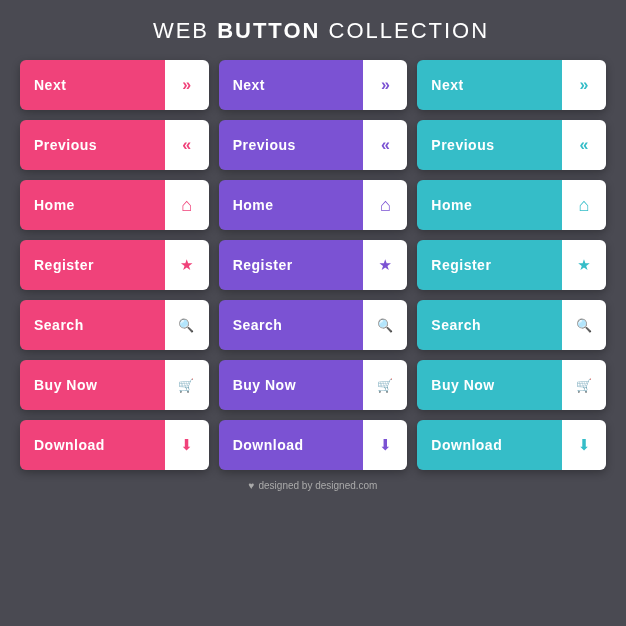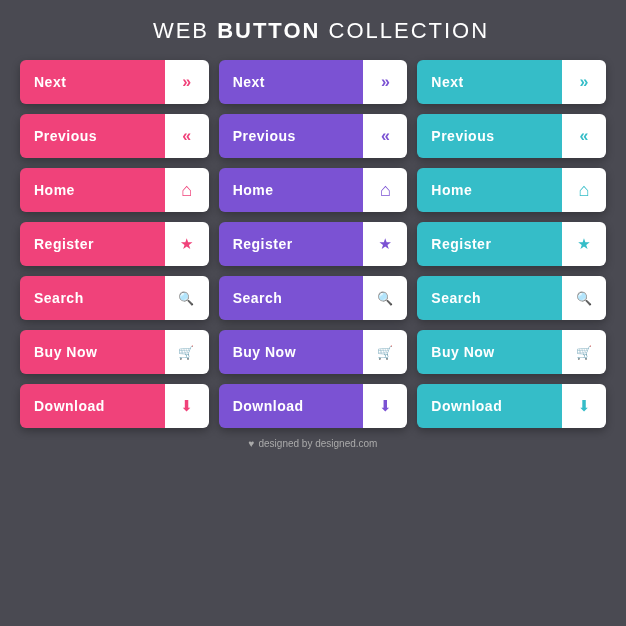--- a/index.html
+++ b/index.html
@@ -32,21 +32,21 @@
       display: grid;
       grid-template-columns: repeat(3, 1fr);
       gap: 10px;
       width: 100%;
     }
 
     .web-btn {
       display: flex;
       border-radius: 6px;
       overflow: hidden;
-      height: 44px;
+      height: 50px;
       box-shadow: 0 3px 8px rgba(0,0,0,0.3);
       cursor: pointer;
     }
 
     .btn-label {
       flex: 1;
       display: flex;
       align-items: center;
       padding-left: 14px;
       color: white;

